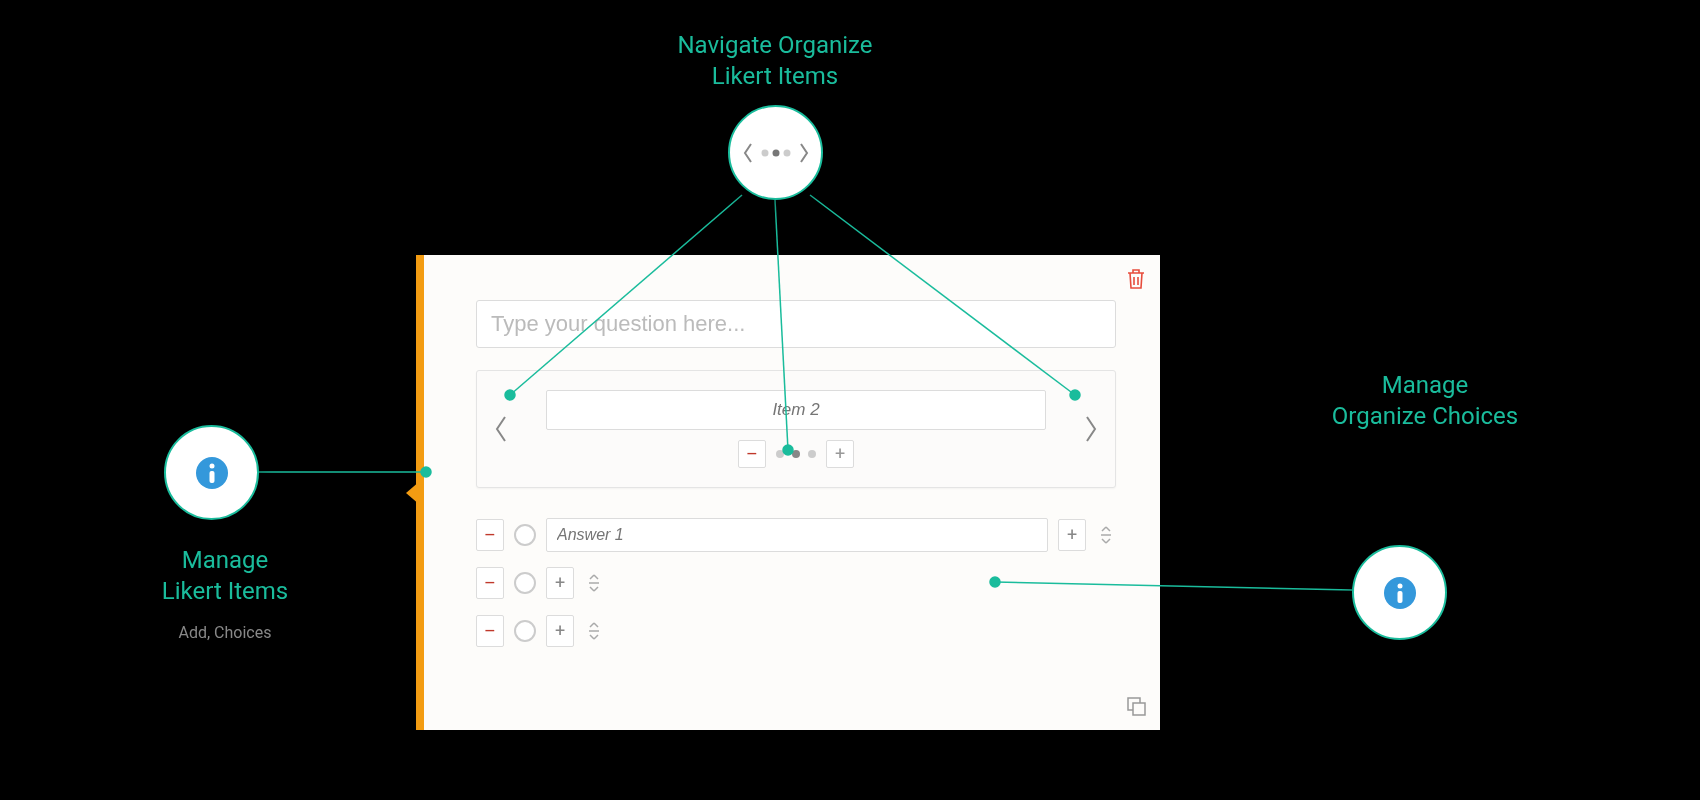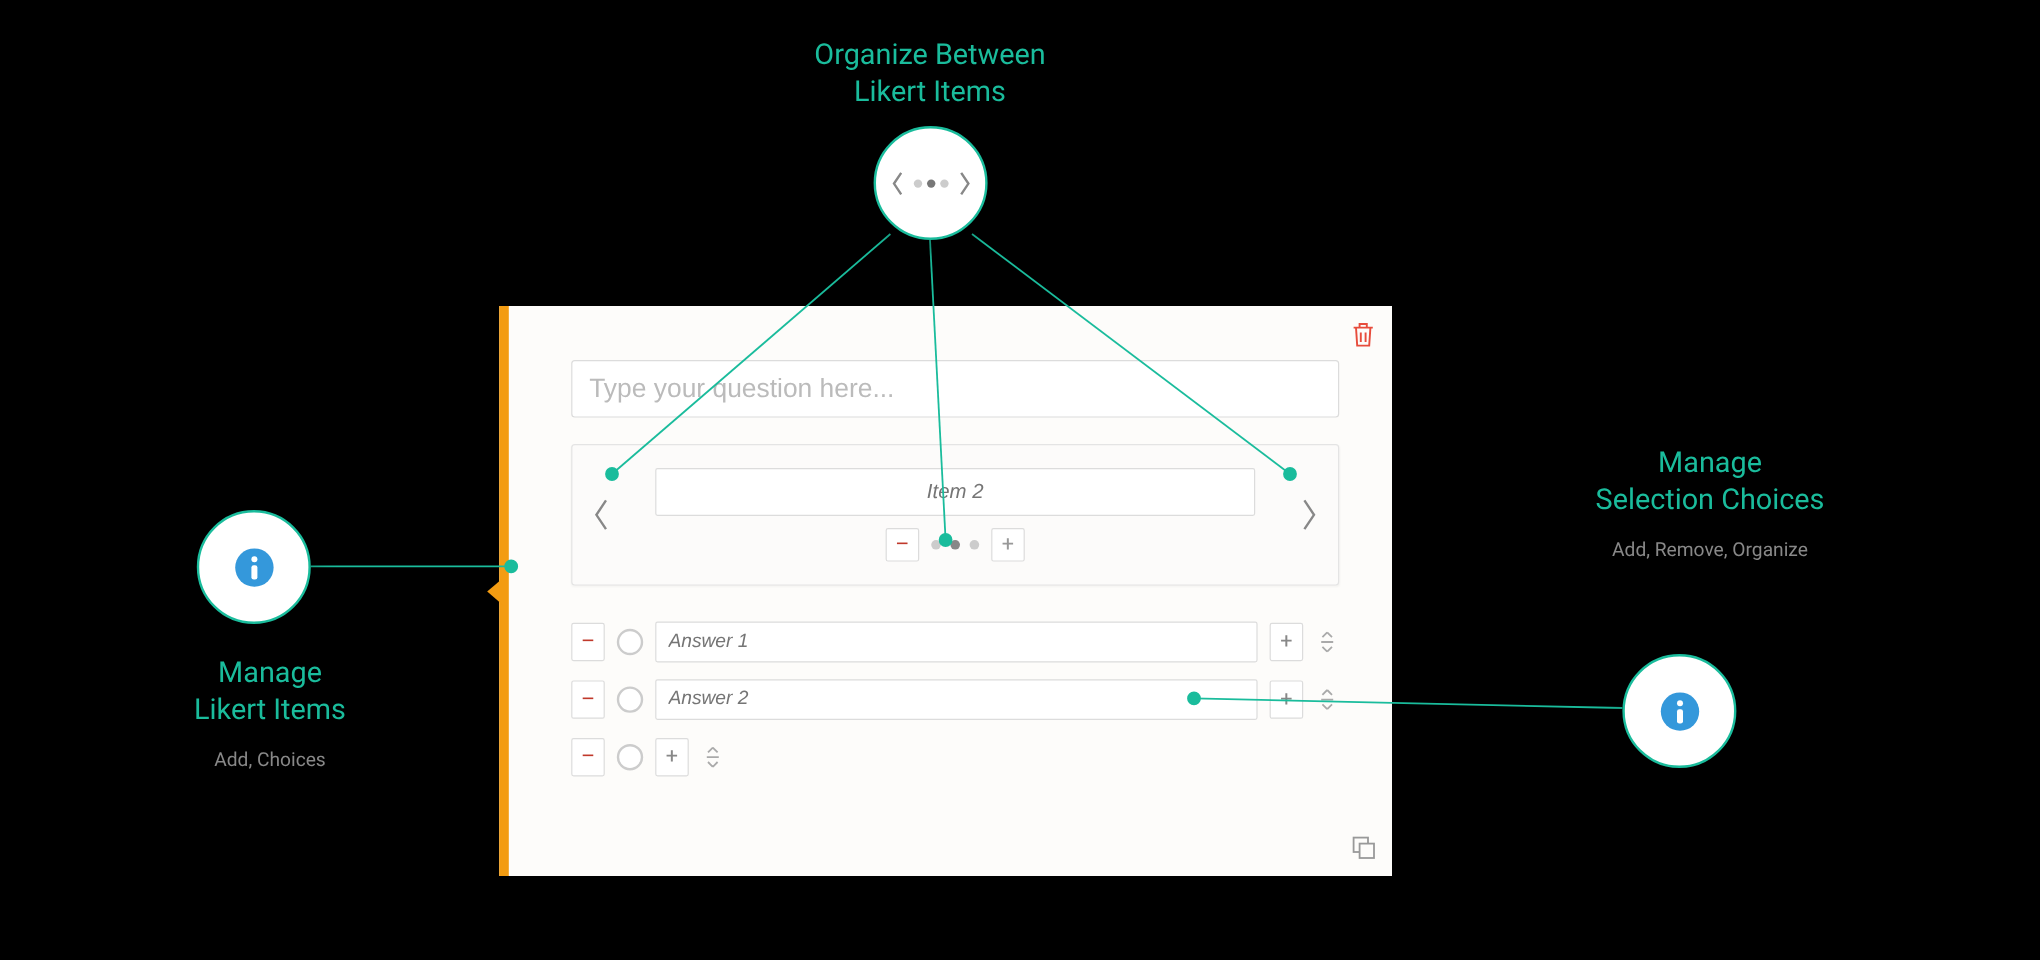--- a/index.html
+++ b/index.html
@@ -259,21 +259,20 @@
       <div class="reorder">
         <svg width="14" height="20" viewBox="0 0 14 20">
           <path d="M7 2 L3 6 M7 2 L11 6 M7 18 L3 14 M7 18 L11 14 M2 10 H12" stroke="#aaa" stroke-width="1.5" fill="none"></path>
         </svg>
       </div>
     </div>
 
     <div class="answer-row">
       <div class="minus">–</div>
       <div class="radio"></div>
-      <input class="ainput" type="text" placeholder="Answer 2" style="">
       <div class="plus">+</div>
       <div class="reorder">
         <svg width="14" height="20" viewBox="0 0 14 20">
           <path d="M7 2 L3 6 M7 2 L11 6 M7 18 L3 14 M7 18 L11 14 M2 10 H12" stroke="#aaa" stroke-width="1.5" fill="none"></path>
         </svg>
       </div>
     </div>
 
     <div class="answer-row">
       <div class="minus">–</div>
@@ -302,39 +301,38 @@
     <line x1="259" y1="472" x2="426" y2="472"></line>
     <circle cx="426" cy="472" r="5"></circle>
 
     <line x1="1352" y1="590" x2="995" y2="582"></line>
     <circle cx="995" cy="582" r="5"></circle>
   </g>
 </svg>
 
 <div class="top-callout">
   <div class="callout-title">
-    <span>Organize Between</span><br>
+    <span>Navigate Organize</span><br>
     <span>Likert Items</span>
   </div>
 </div>
 
 <div class="left-callout">
   <div class="callout-title">
     <span>Manage</span><br>
     <span>Likert Items</span>
   </div>
   <div class="callout-sub">Add, Choices</div>
 </div>
 
 <div class="right-callout">
   <div class="callout-title">
     <span>Manage</span><br>
-    <span>Selection Choices</span>
-  </div>
-  <div class="callout-sub">Add, Remove, Organize</div>
+    <span>Organize Choices</span>
+  </div>
 </div>
 
 <div class="badge-circle nav">
   <svg width="70" height="30" viewBox="0 0 70 30">
     <path d="M10 6 L4 15 L10 24" fill="none" stroke="#888" stroke-width="2"></path>
     <circle cx="24" cy="15" r="3.5" fill="#ccc"></circle>
     <circle cx="35" cy="15" r="3.5" fill="#777"></circle>
     <circle cx="46" cy="15" r="3.5" fill="#ccc"></circle>
     <path d="M60 6 L66 15 L60 24" fill="none" stroke="#888" stroke-width="2"></path>
   </svg>

